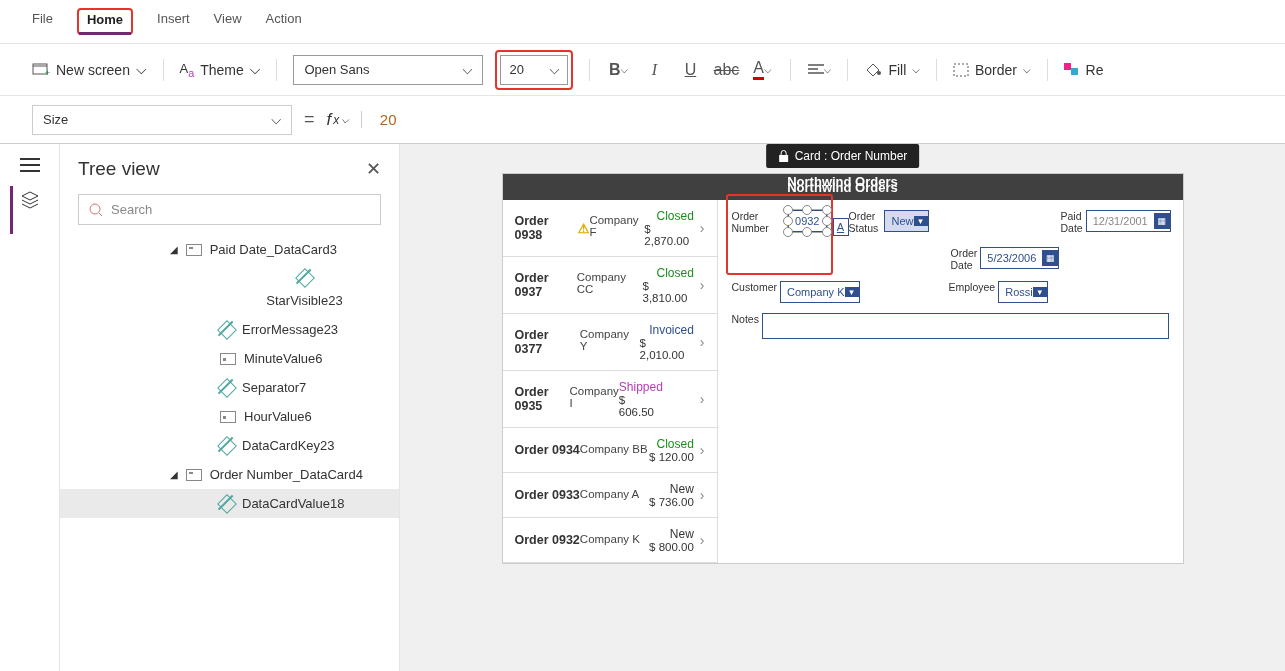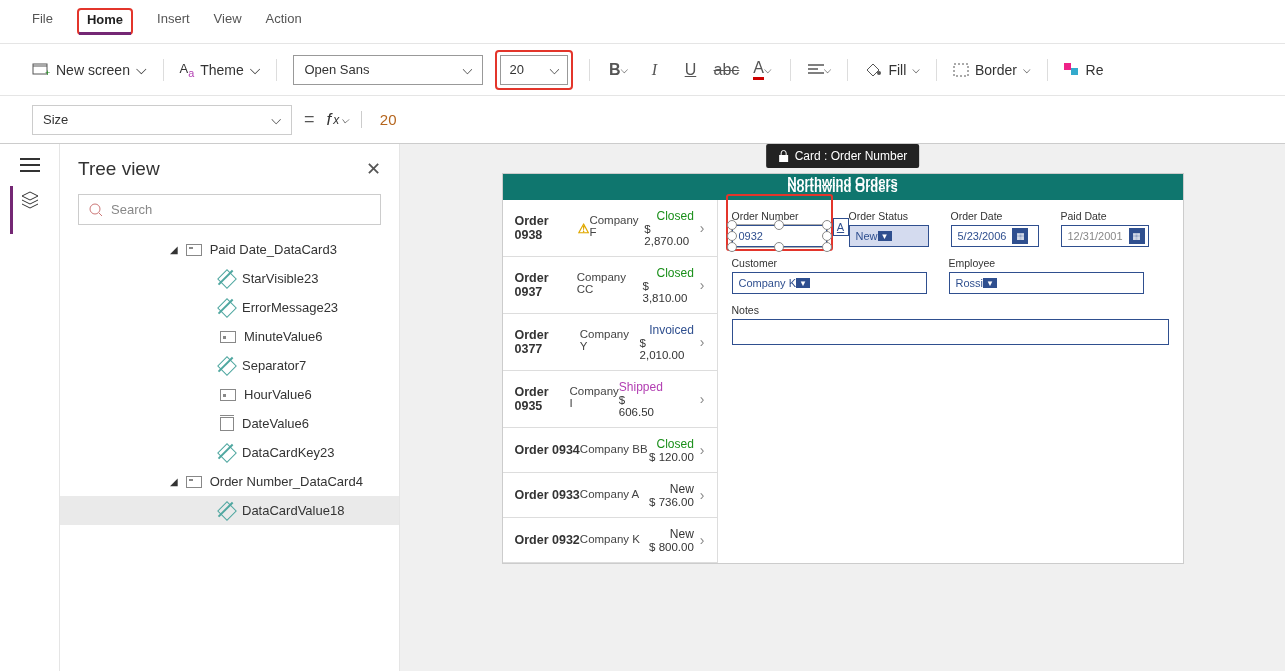--- a/index.html
+++ b/index.html
@@ -46,36 +46,36 @@
 .tree-list .card-ic::after { content:""; position:absolute; left:2px; top:2px; width:4px; height:2px; background:#888; }
 .edit-ic { width:14px; height:14px; border:1px solid #4fa7a0; transform:rotate(45deg); display:inline-block; position:relative; }
 .edit-ic::after{content:"";position:absolute;left:3px;top:-4px;width:2px;height:20px;background:#4fa7a0;}
 .fld-ic { width:16px; height:12px; border:1px solid #888; position:relative; display:inline-block; }
 .fld-ic::after{content:"";position:absolute;left:2px;top:4px;width:3px;height:3px;background:#888;}
 .cal-ic { width:14px;height:14px;border:1px solid #888;display:inline-block;position:relative;}
 .cal-ic::before{content:"";position:absolute;left:-1px;right:-1px;top:-3px;height:3px;border-top:1px solid #888;}
 
 .canvas { flex:1; background:#f0f0f0; padding:30px 50px; }
 .app-frame { width:680px; background:#fff; margin:auto; box-shadow:0 0 0 1px #ccc; position:relative; }
-.app-title { background:#0f766e; color:#fff; text-align:center; padding:6px; font-weight:700; height:26px; overflow:hidden; text-shadow:0 -6px 0 #fff; }
+.app-title { background:#404040; color:#fff; text-align:center; padding:6px; font-weight:700; height:26px; overflow:hidden; text-shadow:0 -6px 0 #fff; }
 .app-body { display:flex; }
 .list-col { width:215px; border-right:1px solid #ddd; }
 .list-item { border-bottom:1px solid #ddd; padding:9px 12px; display:flex; justify-content:space-between; align-items:center; }
 .li-left { display:flex; font-size:12px; }
 .li-title { font-weight:700; font-size:12.5px; display:flex; align-items:center; gap:4px; }
 .li-sub { font-size:11.5px; color:#444; }
 .li-right { display:flex; flex-direction:column; align-items:flex-end; font-size:12px; }
 .status-Closed{color:#1a8f1a;} .status-Invoiced{color:#2f4f8f;} .status-Shipped{color:#b23eb2;} .status-New{color:#333;}
 .li-amt { font-size:11.5px; }
 .chev { color:#888; margin-left:6px; font-size:14px; }
 .warn-ic { color:#e0a800; font-size:13px; }
 
 .form-col { flex:1; padding:10px 14px; }
 .form-row { display:flex; gap:22px; margin-bottom:10px; }
-.form-field { display:flex; flex-direction:column; gap:3px; }
+.form-field { display:flex; flex-direction:row; gap:3px; }
 .form-field label { font-size:10.5px; color:#333; }
 .ctl { border:1px solid #2f4f8f; background:#fff; padding:3px 6px; font-size:11px; height:22px; display:flex; align-items:center; justify-content:flex-start; color:#2f4f8f; }
 .sel-new { background:#d4dbef; }
 .cal-end { background:#2f4f8f; color:#fff; width:16px; height:16px; display:flex; align-items:center; justify-content:center; margin:-3px -6px -3px 6px; font-size:9px;}
 .notes { border:1px solid #2f4f8f; height:26px; width:100%; }
 
 .sel-handles { position:absolute; border:1px solid #aaa; pointer-events:none; }
 .sel-handles .h { width:10px;height:10px;border:1px solid #888;border-radius:50%;background:#fff;position:absolute;}
 .sel-handles .tl{left:-5px;top:-5px;} .sel-handles .tr{right:-5px;top:-5px;} .sel-handles .bl{left:-5px;bottom:-5px;} .sel-handles .br{right:-5px;bottom:-5px;}
 .sel-handles .tm{left:calc(50% - 5px);top:-5px;} .sel-handles .bm{left:calc(50% - 5px);bottom:-5px;}
@@ -220,43 +220,39 @@
           <line x1="10" y1="10" x2="13" y2="13" stroke="#c77"></line>
         </svg>
       <span>Search</span>
     </div>
     <ul class="tree-list" id="tree-list">
         <li class="node" style="padding-left: 110px;">
           <span class="caret">◢</span>
           <span class="card-ic"></span>
           <span>Paid Date_DataCard3</span>
         </li>
-        <li style="padding-left: 160px;">
+        <li style="padding-left: 160px; flex-direction: column;">
           <span class="edit-ic"></span>
           <span>StarVisible23</span>
         </li>
         <li style="padding-left: 160px;">
           <span class="edit-ic"></span>
           <span>ErrorMessage23</span>
         </li>
         <li style="padding-left: 160px;">
           <span class="fld-ic"></span>
           <span>MinuteValue6</span>
         </li>
         <li style="padding-left: 160px;">
           <span class="edit-ic"></span>
           <span>Separator7</span>
         </li>
         <li style="padding-left: 160px;">
           <span class="fld-ic"></span>
           <span>HourValue6</span>
-        </li>
-        <li style="padding-left: 160px;">
-          <span class="cal-ic"></span>
-          <span>DateValue6</span>
         </li>
         <li style="padding-left: 160px;">
           <span class="edit-ic"></span>
           <span>DataCardKey23</span>
         </li>
         <li class="node" style="padding-left: 110px;">
           <span class="caret">◢</span>
           <span class="card-ic"></span>
           <span>Order Number_DataCard4</span>
         </li>
@@ -391,21 +387,21 @@
               </div>
               <div class="a-tag">A</div>
             </div>
             <div class="form-field" style="width:80px;">
               <label>Order Status</label>
               <div class="ctl sel-new">
                   <span>New</span>
                   <span style="background:#2f4f8f;color:#fff;width:14px;text-align:center;margin:-3px -6px -3px 0;font-size:9px;">▾</span>
                 </div>
             </div>
-            <div class="form-field" style="width:88px;">
+            <div class="form-field" style="width:88px;margin-top:37px;">
               <label>Order Date</label>
               <div class="ctl">
                   <span>5/23/2006</span>
                   <span class="cal-end">▦</span>
                 </div>
             </div>
             <div class="form-field" style="width:88px;">
               <label>Paid Date</label>
               <div class="ctl" style="color:#888">
                   <span>12/31/2001</span>

